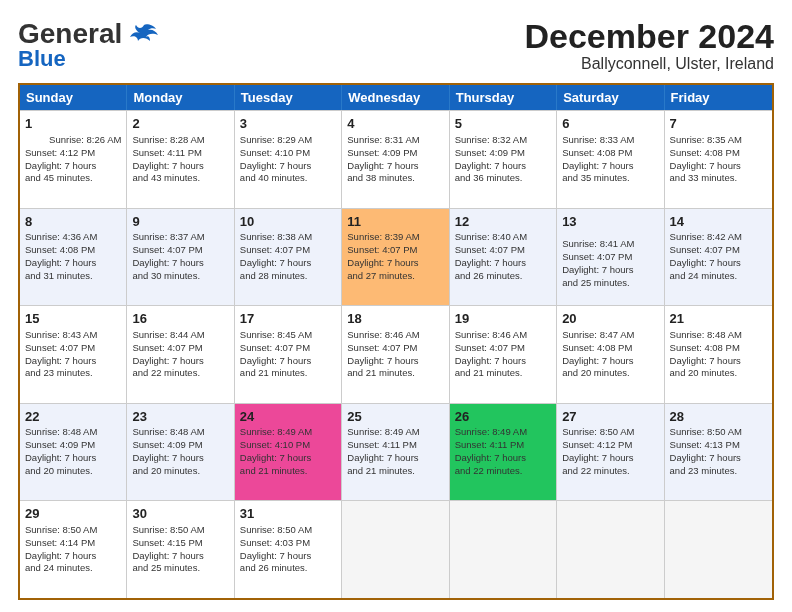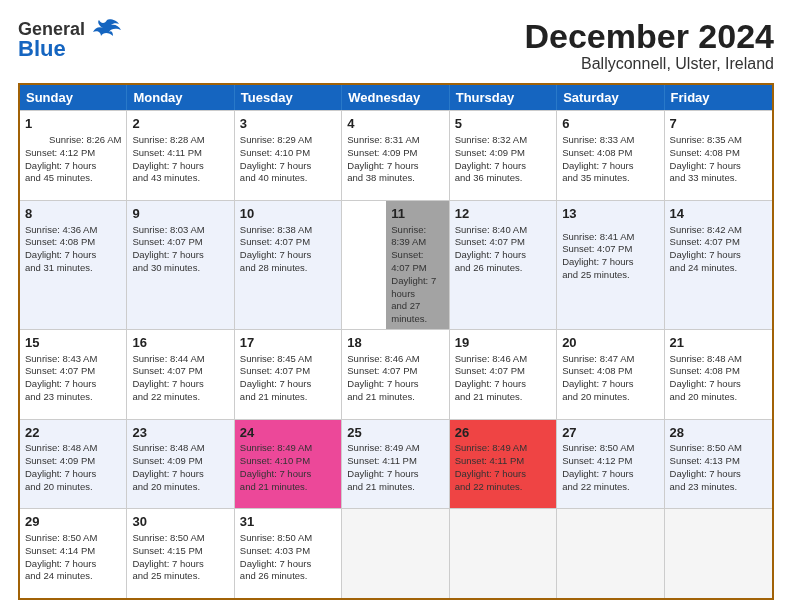--- a/index.html
+++ b/index.html
@@ -101,21 +101,21 @@
     .cal-row:nth-child(odd) .cal-cell:not(.empty) { background: #fff; }
     .cal-row:nth-child(even) .cal-cell:not(.empty) { background: #eef2fb; }
   </style>
 </head>
 <body>
 
 <div class="page">
   <div class="header">
     <div class="logo">
       <div class="logo-row">
-        <span style="font-size:18px;font-weight:bold;color:#333;">General</span>
+        <span style="font-size:28px;font-weight:bold;color:#333;">General</span>
         <svg width="32" height="22" viewBox="0 0 32 22">
           <path d="M18 2 C20 0 28 2 30 6 C28 5 24 5 22 7 C26 6 30 8 32 12 C28 10 22 10 20 14 C22 12 24 14 24 18 C20 14 14 14 12 18 C12 14 8 12 4 14 C6 10 10 8 14 10 C10 8 8 4 10 2 C12 6 16 6 18 2Z" fill="#1565c0"></path>
         </svg>
       </div>
       <div style="font-size:22px;font-weight:bold;color:#1565c0;margin-top:-4px;">Blue</div>
     </div>
     <div class="title-block">
       <h1>December 2024</h1>
       <h2>Ballyconnell, Ulster, Ireland</h2>
     </div>
@@ -186,33 +186,33 @@
         <div class="cal-row">
           <div class="cal-cell alt-row" style="background: rgb(238, 242, 251);">
             <span class="day-num">8</span>
             <span style="display: block;">Sunrise: 4:36 AM</span>
             <span style="display: block;">Sunset: 4:08 PM</span>
             <span style="display: block;">Daylight: 7 hours</span>
             <span style="display: block;">and 31 minutes.</span>
           </div>
           <div class="cal-cell alt-row" style="background: rgb(238, 242, 251);">
             <span class="day-num">9</span>
-            <span style="display: block;">Sunrise: 8:03 AM</span>
+            <span style="display: block;">Sunrise: 8:37 AM</span>
             <span style="display: block;">Sunset: 4:07 PM</span>
             <span style="display: block;">Daylight: 7 hours</span>
             <span style="display: block;">and 30 minutes.</span>
           </div>
           <div class="cal-cell alt-row" style="background: rgb(238, 242, 251);">
             <span class="day-num">10</span>
             <span style="display: block;">Sunrise: 8:38 AM</span>
             <span style="display: block;">Sunset: 4:07 PM</span>
             <span style="display: block;">Daylight: 7 hours</span>
             <span style="display: block;">and 28 minutes.</span>
           </div>
-          <div class="cal-cell alt-row" style="background: #a3a3a3; margin-left: 44px;">
+          <div class="cal-cell alt-row" style="background: #fdba74;">
             <span class="day-num">11</span>
             <span style="display: block;">Sunrise: 8:39 AM</span>
             <span style="display: block;">Sunset: 4:07 PM</span>
             <span style="display: block;">Daylight: 7 hours</span>
             <span style="display: block;">and 27 minutes.</span>
           </div>
           <div class="cal-cell alt-row" style="background: rgb(238, 242, 251);">
             <span class="day-num">12</span>
             <span style="display: block;">Sunrise: 8:40 AM</span>
             <span style="display: block;">Sunset: 4:07 PM</span>
@@ -307,21 +307,21 @@
             <span style="display: block;">Daylight: 7 hours</span>
             <span style="display: block;">and 21 minutes.</span>
           </div>
           <div class="cal-cell alt-row" style="background: rgb(238, 242, 251);">
             <span class="day-num">25</span>
             <span style="display: block;">Sunrise: 8:49 AM</span>
             <span style="display: block;">Sunset: 4:11 PM</span>
             <span style="display: block;">Daylight: 7 hours</span>
             <span style="display: block;">and 21 minutes.</span>
           </div>
-          <div class="cal-cell alt-row" style="background: #ef4444;">
+          <div class="cal-cell alt-row" style="background: #22c55e;">
             <span class="day-num">26</span>
             <span style="display: block;">Sunrise: 8:49 AM</span>
             <span style="display: block;">Sunset: 4:11 PM</span>
             <span style="display: block;">Daylight: 7 hours</span>
             <span style="display: block;">and 22 minutes.</span>
           </div>
           <div class="cal-cell alt-row" style="background: rgb(238, 242, 251);">
             <span class="day-num">27</span>
             <span style="display: block;">Sunrise: 8:50 AM</span>
             <span style="display: block;">Sunset: 4:12 PM</span>

